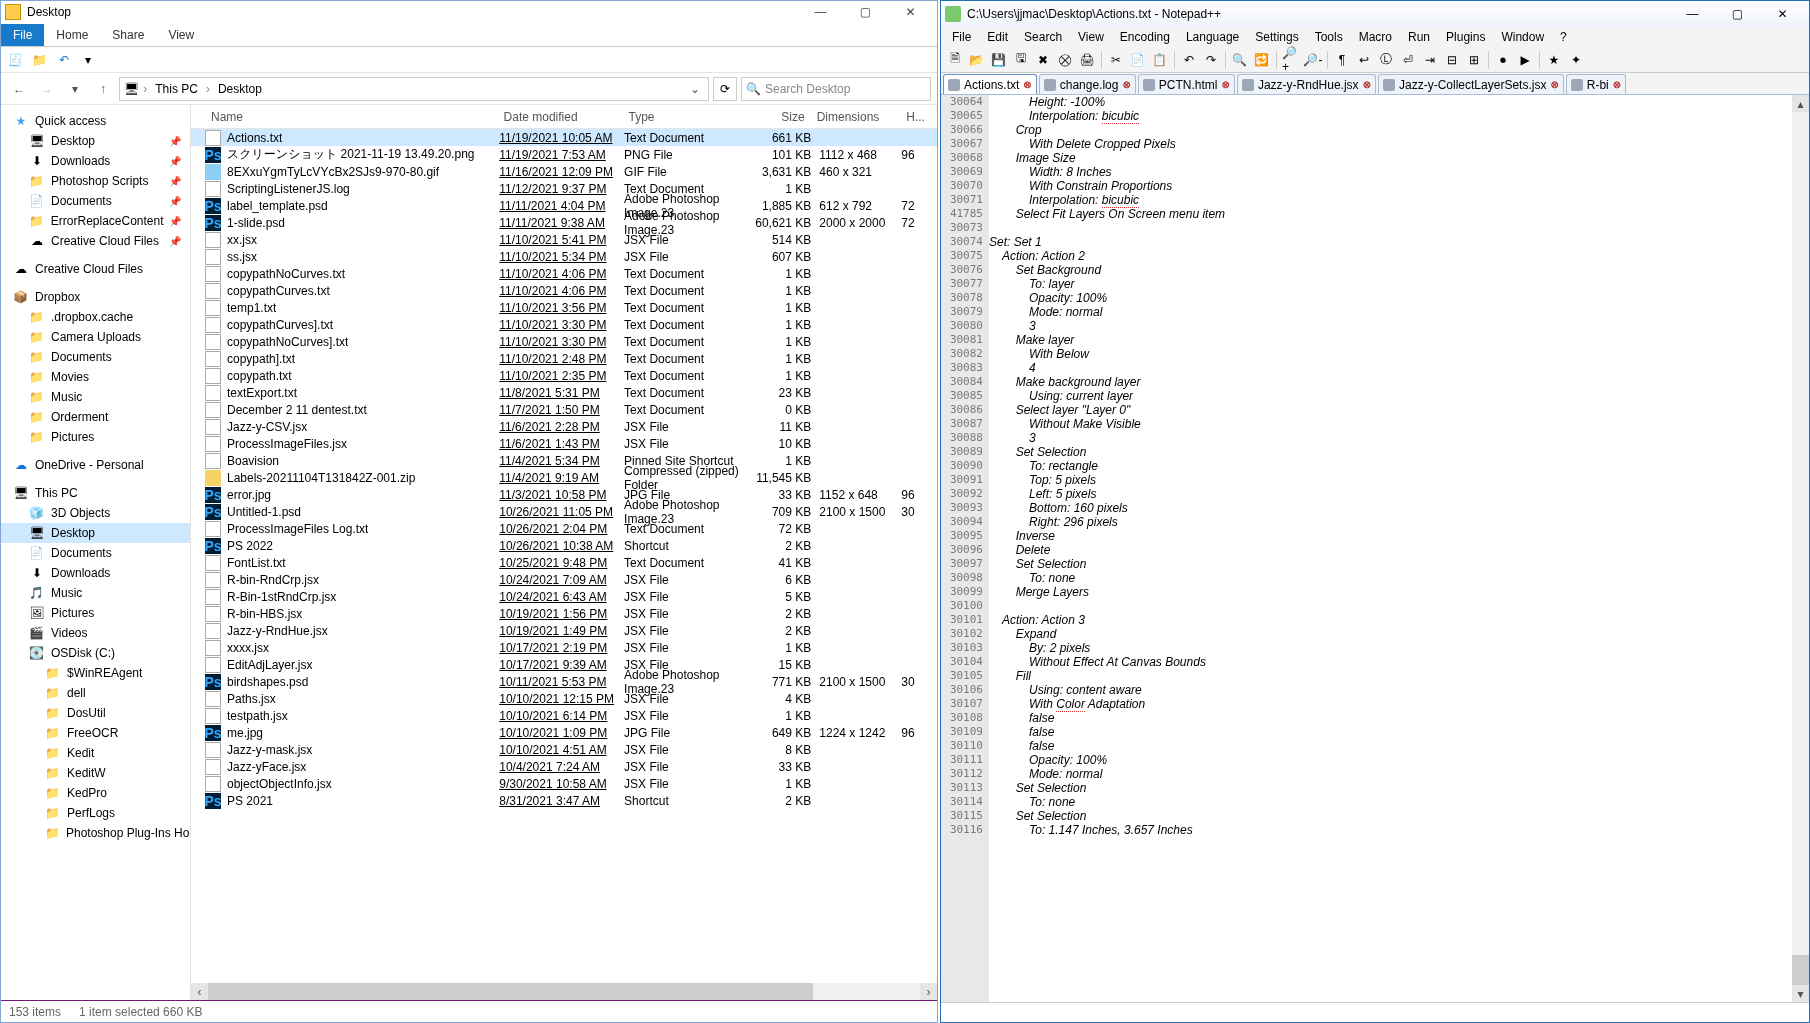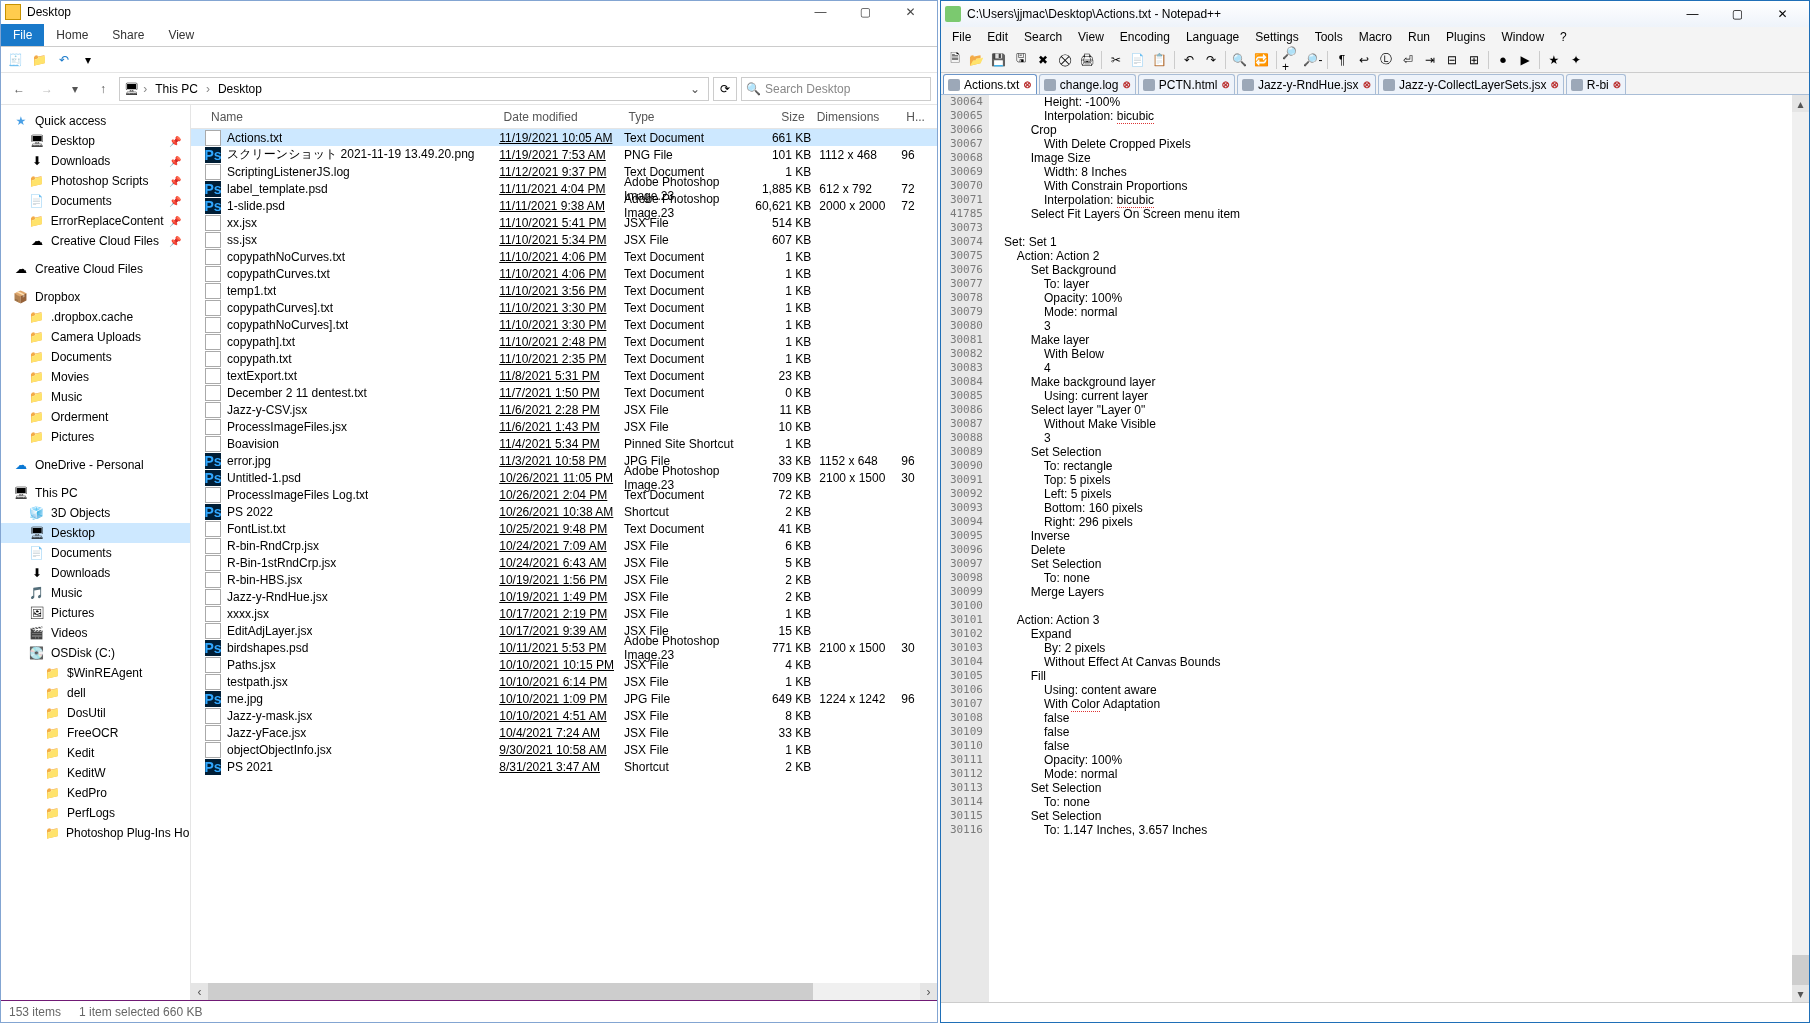--- a/index.html
+++ b/index.html
@@ -83,21 +83,21 @@
 
 .npp .doctabs { height:22px; display:flex; align-items:flex-end; background:#f4f4f4; border-bottom:1px solid #a9bdd6; padding-left:2px; overflow:hidden;}
 .npp .doctabs .dt { height:20px; background:#eef3fa; border:1px solid #a9bdd6; border-bottom:none; border-radius:3px 3px 0 0; display:flex; align-items:center; padding:0 4px; margin-right:2px; gap:4px; white-space:nowrap;}
 .npp .doctabs .dt.active { background:#fff; border-color:#6c95c8; }
 .npp .doctabs .dt .dic { width:12px; height:12px; background:#9ca8b8; border-radius:2px;}
 .npp .doctabs .dt .x { color:#b33; font-weight:bold; font-size:10px;}
 
 .editor { display:flex; height:calc(100% - 26px - 20px - 26px - 22px - 20px); font-family:Consolas,monospace; font-size:13px; }
 .gutter { width:48px; background:#e8e8e8; color:#7a7a7a; text-align:right; padding-right:6px; line-height:14px; overflow:hidden;}
 .gutter div{ height:14px; font-size:11px; font-family:Consolas,monospace;}
-.code { flex:1; white-space:pre; line-height:14px; overflow:hidden; padding-left:15px;}
+.code { flex:1; white-space:pre; line-height:14px; overflow:hidden; padding-left:0;font-style:italic;}
 .code .ln { height:14px; }
 .code .kw { color:#000; border-bottom:0.5px dotted #d33; }
 .vscroll{ width:17px; background:#f0f0f0; position:relative;}
 .vscroll .vthumb{ position:absolute; left:0; width:100%; height:30px; background:#cdcdcd; bottom:17px;}
 .vscroll .arrow{ position:absolute; left:0; width:17px; height:17px; background:#e5e5e5; display:flex;align-items:center;justify-content:center;color:#555;}
 
 .npp .statusbar{ height:20px; border-top:1px solid #ccc; }
 .fc-txt{ background:#fff; border:1px solid #aaa;}
 .fc-ps{ background:#001e36; color:#31a8ff; font-weight:bold; font-size:8px;}
 .fc-img{ background:#8bd0f2;}
@@ -330,20 +330,31 @@
               <span class="row716">スクリーンショット 2021-11-19 13.49.20.png</span>
             </div>
             <div class="c-date">11/19/2021 7:53 AM</div>
             <div class="c-type">PNG File</div>
             <div class="c-size">101 KB</div>
             <div class="c-dim">1112 x 468</div>
             <div class="c-h">96</div>
           </div>
           <div class="row">
             <div class="c-name">
+              <span class="fic fc-img"></span>
+              <span class="row716">8EXxuYgmTyLcVYcBx2SJs9-970-80.gif</span>
+            </div>
+            <div class="c-date">11/16/2021 12:09 PM</div>
+            <div class="c-type">GIF File</div>
+            <div class="c-size">3,631 KB</div>
+            <div class="c-dim">460 x 321</div>
+            <div class="c-h"></div>
+          </div>
+          <div class="row">
+            <div class="c-name">
               <span class="fic fc-txt"></span>
               <span class="row716">ScriptingListenerJS.log</span>
             </div>
             <div class="c-date">11/12/2021 9:37 PM</div>
             <div class="c-type">Text Document</div>
             <div class="c-size">1 KB</div>
             <div class="c-dim"></div>
             <div class="c-h"></div>
           </div>
           <div class="row">
@@ -517,20 +528,31 @@
               <span class="row716">Boavision</span>
             </div>
             <div class="c-date">11/4/2021 5:34 PM</div>
             <div class="c-type">Pinned Site Shortcut</div>
             <div class="c-size">1 KB</div>
             <div class="c-dim"></div>
             <div class="c-h"></div>
           </div>
           <div class="row">
             <div class="c-name">
+              <span class="fic fc-zip"></span>
+              <span class="row716">Labels-20211104T131842Z-001.zip</span>
+            </div>
+            <div class="c-date">11/4/2021 9:19 AM</div>
+            <div class="c-type">Compressed (zipped) Folder</div>
+            <div class="c-size">11,545 KB</div>
+            <div class="c-dim"></div>
+            <div class="c-h"></div>
+          </div>
+          <div class="row">
+            <div class="c-name">
               <span class="fic fc-ps">Ps</span>
               <span class="row716">error.jpg</span>
             </div>
             <div class="c-date">11/3/2021 10:58 PM</div>
             <div class="c-type">JPG File</div>
             <div class="c-size">33 KB</div>
             <div class="c-dim">1152 x 648</div>
             <div class="c-h">96</div>
           </div>
           <div class="row">
@@ -652,21 +674,21 @@
             <div class="c-type">Adobe Photoshop Image.23</div>
             <div class="c-size">771 KB</div>
             <div class="c-dim">2100 x 1500</div>
             <div class="c-h">30</div>
           </div>
           <div class="row">
             <div class="c-name">
               <span class="fic fc-txt"></span>
               <span class="row716">Paths.jsx</span>
             </div>
-            <div class="c-date">10/10/2021 10:15 PM</div>
+            <div class="c-date">10/10/2021 12:15 PM</div>
             <div class="c-type">JSX File</div>
             <div class="c-size">4 KB</div>
             <div class="c-dim"></div>
             <div class="c-h"></div>
           </div>
           <div class="row">
             <div class="c-name">
               <span class="fic fc-txt"></span>
               <span class="row716">testpath.jsx</span>
             </div>

